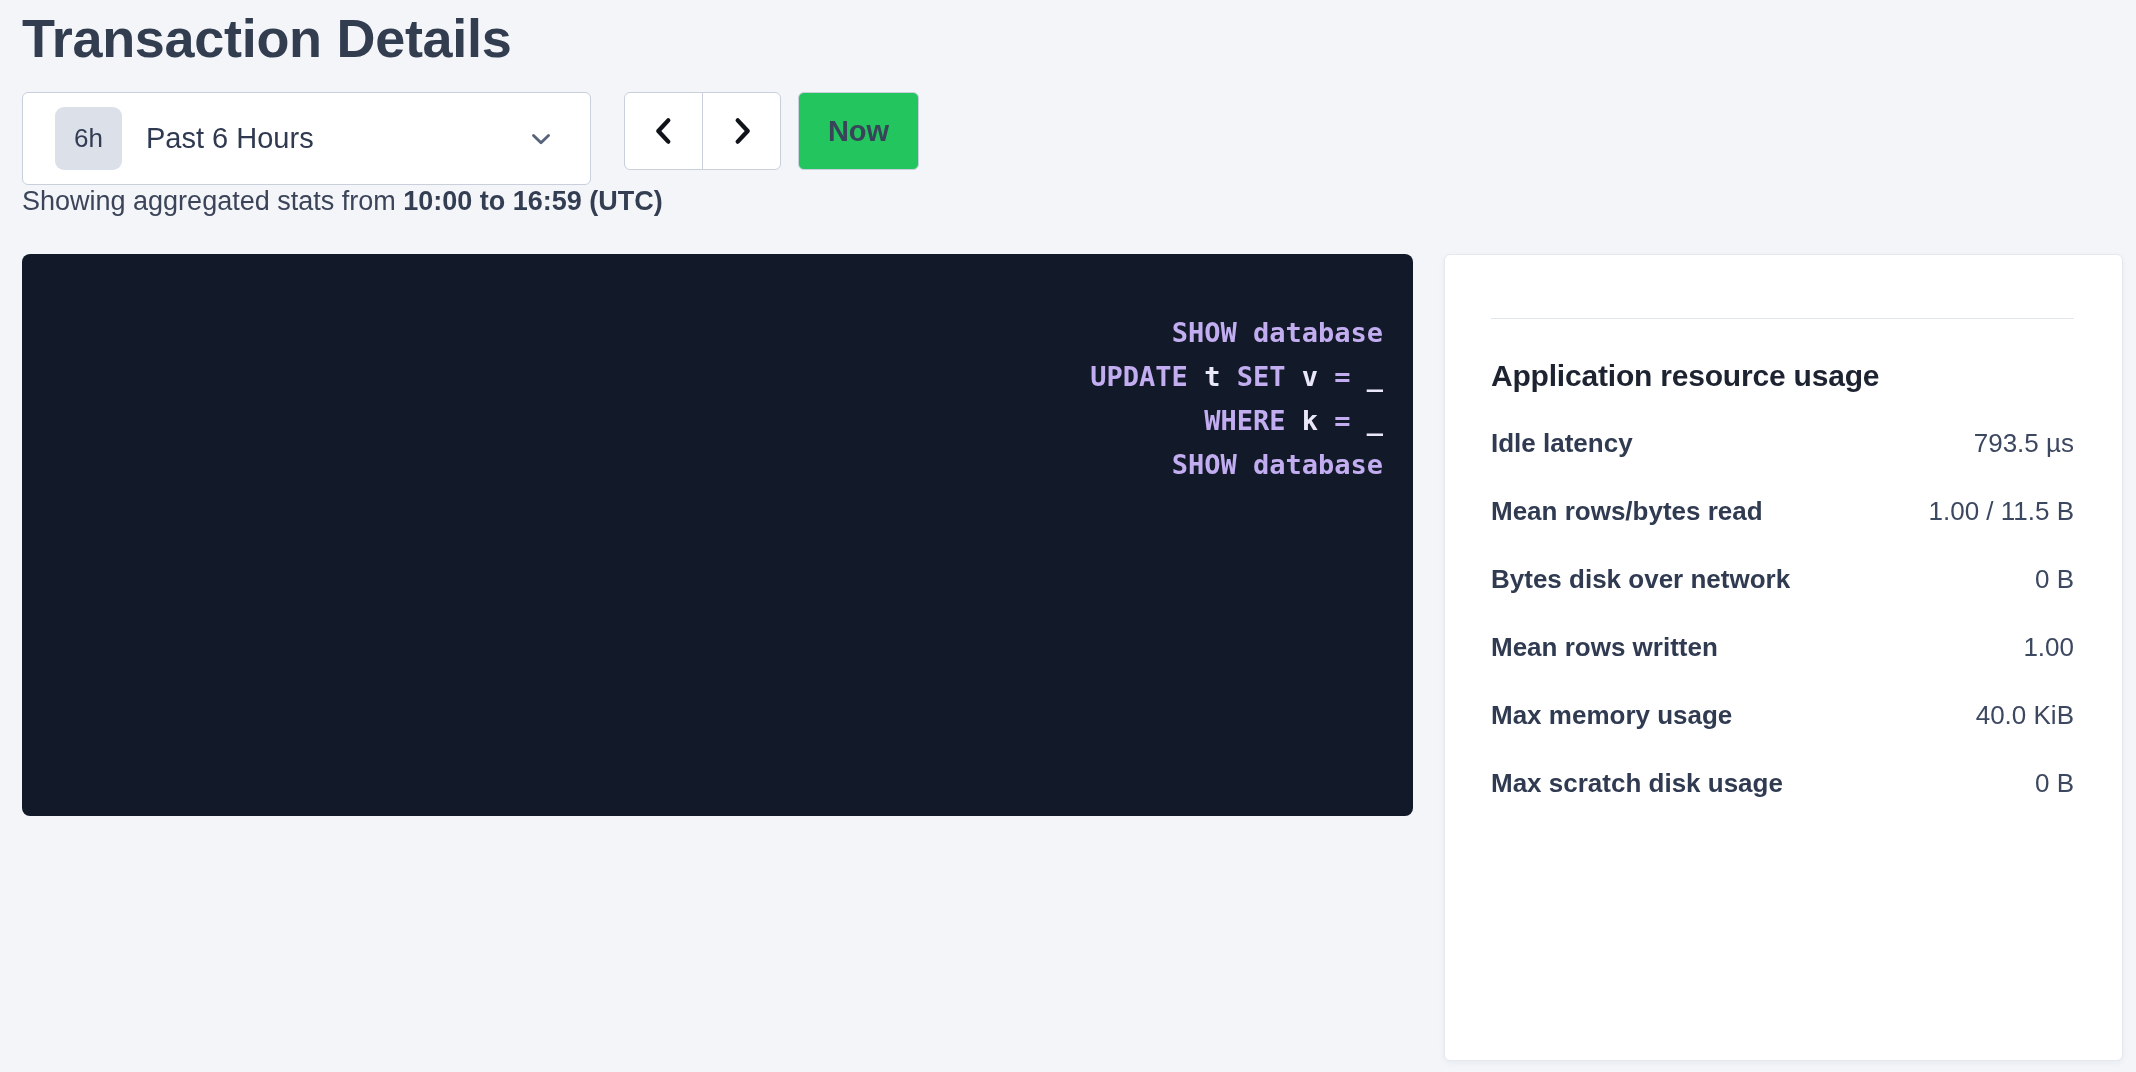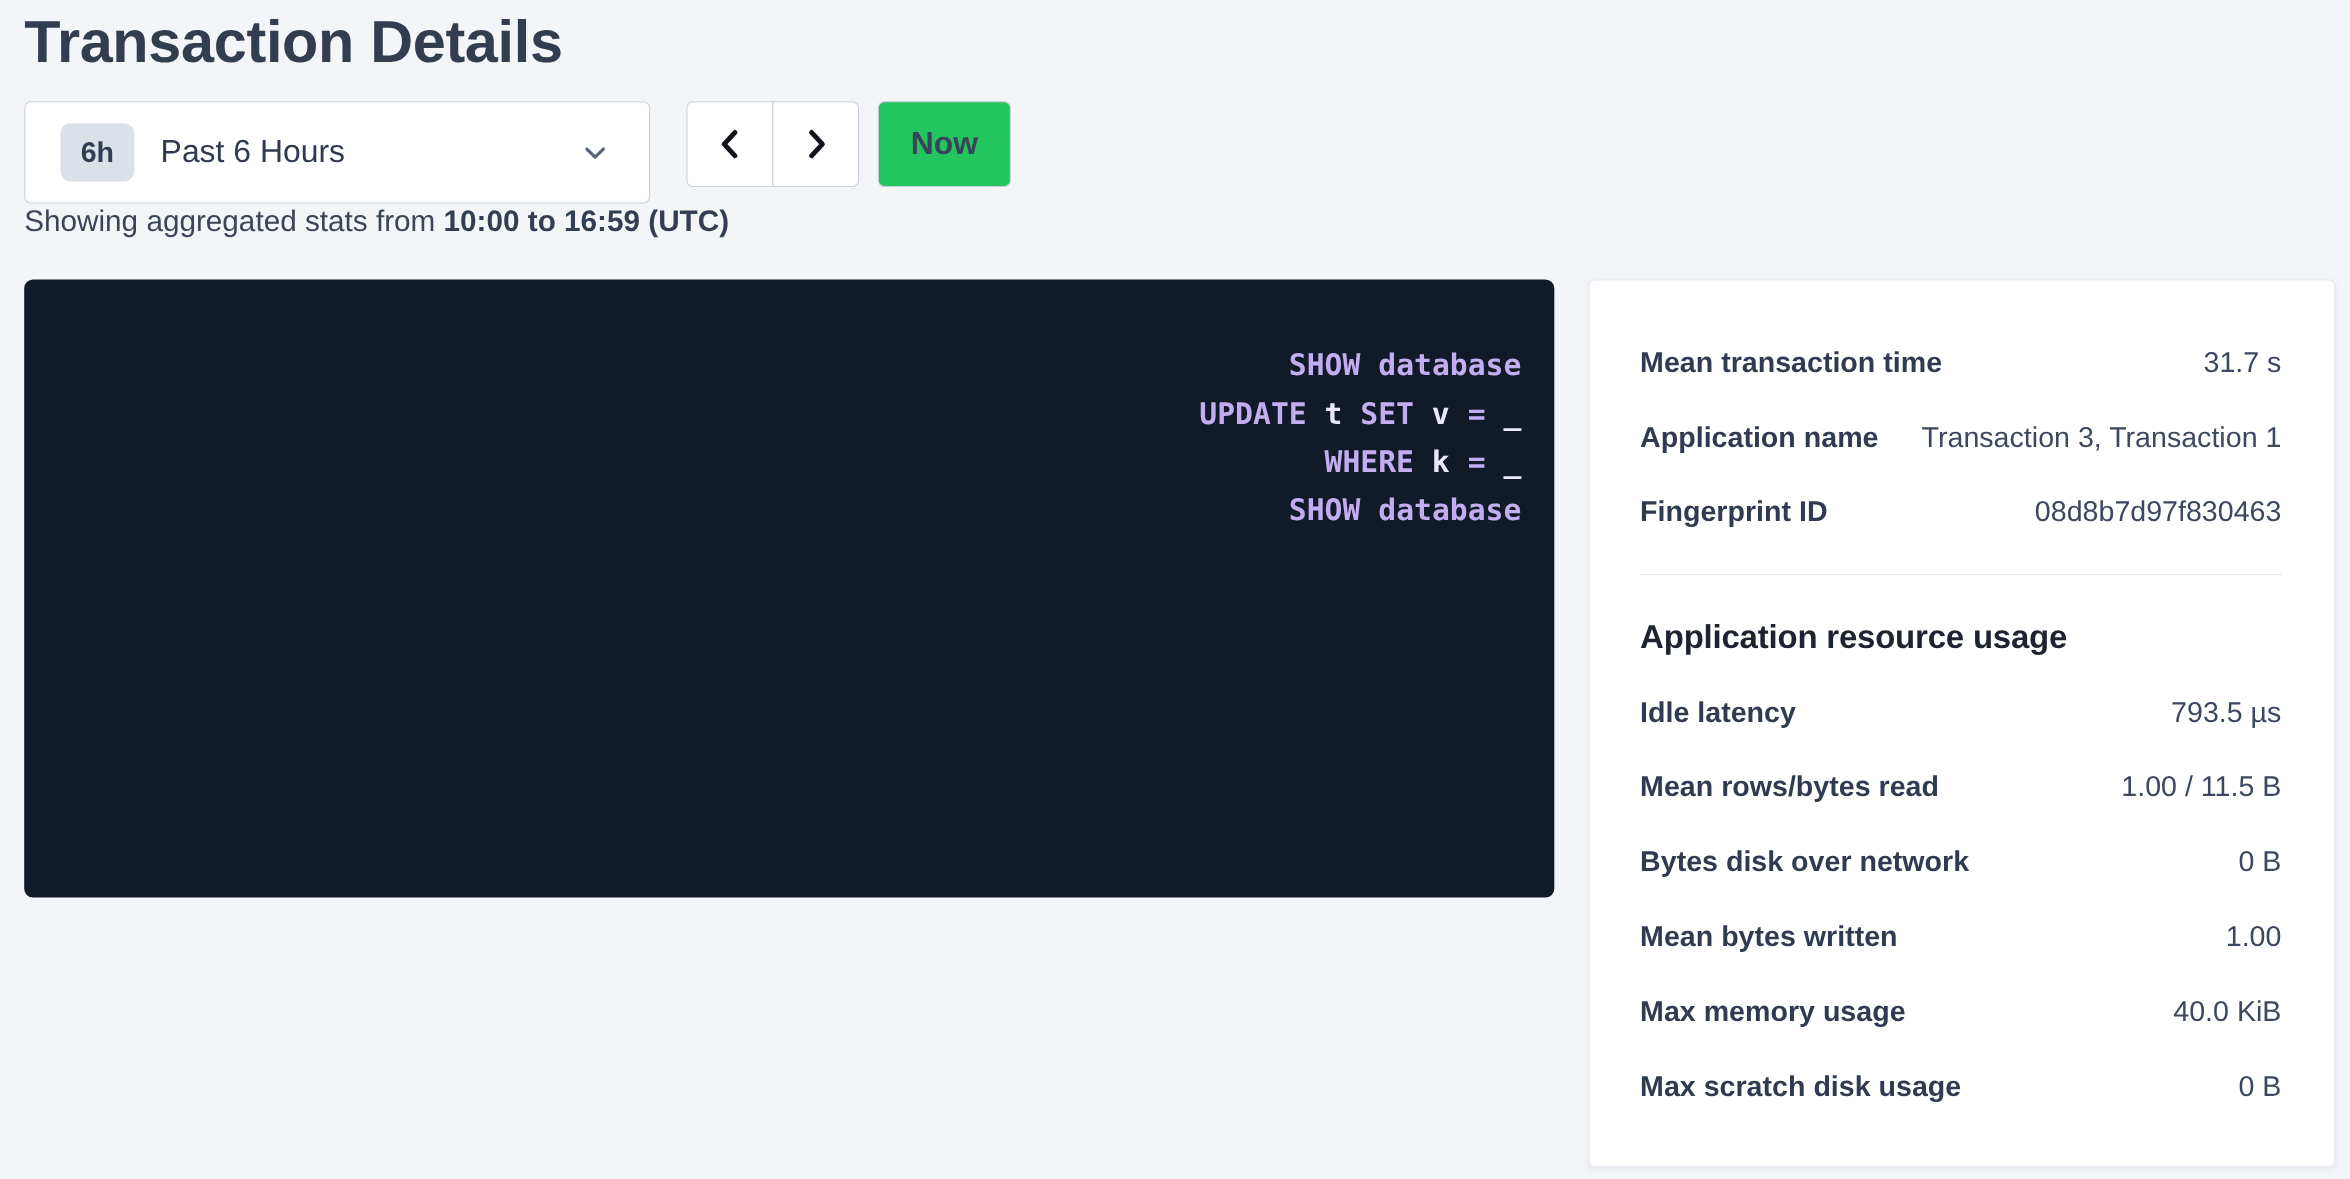--- a/index.html
+++ b/index.html
@@ -26,23 +26,23 @@
     margin:0;font-size:54px;font-weight:700;color:var(--text-dark);
     letter-spacing:-0.3px;line-height:48px;
   }
   .controls{margin-top:30px;display:flex;align-items:flex-start;}
   .dropdown{
     width:569px;height:93px;background:#fff;border:1px solid var(--ctrl-border);
     border-radius:6px;display:flex;align-items:center;padding:0 34px 0 32px;
     cursor:pointer;font-family:inherit;
   }
   .badge{
-    width:67px;height:53px;background:var(--badge-bg);border-radius:9px;
+    width:67px;height:63px;background:var(--badge-bg);border-radius:9px;
     display:flex;align-items:center;justify-content:center;
-    font-size:26px;font-weight:700;color:#323d54;flex:0 0 auto;
+    font-size:26px;font-weight:400;color:#323d54;flex:0 0 auto;
   }
   .dd-label{margin-left:24px;font-size:29px;color:#2f3a51;}
   .caret{margin-left:auto;}
   .nav-group{display:flex;margin-left:33px;}
   .nav-btn{
     width:79px;height:78px;background:#fff;border:1px solid var(--ctrl-border);
     display:flex;align-items:center;justify-content:center;cursor:pointer;padding:0;
   }
   .nav-btn.prev{border-radius:6px 0 0 6px;}
   .nav-btn.next{border-radius:0 6px 6px 0;margin-left:-1px;}
@@ -110,51 +110,37 @@
   </div>
 
   <div class="subtitle">
     <span>Showing aggregated stats from </span><strong>10:00 to 16:59 (UTC)</strong>
   </div>
 
   <div class="main">
     <pre class="sql-box"><div class="code-line"><span class="tok-kw">SHOW</span><span class="tok-id"> </span><span class="tok-kw">database</span></div><div class="code-line"><span class="tok-kw">UPDATE</span><span class="tok-id"> t </span><span class="tok-kw">SET</span><span class="tok-id"> v </span><span class="tok-kw">=</span><span class="tok-id"> _</span></div><div class="code-line"><span class="tok-id">   </span><span class="tok-kw">WHERE</span><span class="tok-id"> k </span><span class="tok-kw">=</span><span class="tok-id"> _</span></div><div class="code-line"><span class="tok-kw">SHOW</span><span class="tok-id"> </span><span class="tok-kw">database</span></div></pre>
 
     <aside class="card">
-      <div class="rows">
-          <div class="row">
-            <span class="row-label">Mean transaction time</span>
-            <span class="row-value">31.7 s</span>
-          </div>
-          <div class="row">
-            <span class="row-label">Application name</span>
-            <span class="row-value">Transaction 3, Transaction 1</span>
-          </div>
-          <div class="row">
-            <span class="row-label">Fingerprint ID</span>
-            <span class="row-value">08d8b7d97f830463</span>
-          </div>
-        </div>
       <hr class="divider">
       <h3 class="card-heading">Application resource usage</h3>
       <div class="rows">
           <div class="row">
             <span class="row-label">Idle latency</span>
             <span class="row-value">793.5 µs</span>
           </div>
           <div class="row">
             <span class="row-label">Mean rows/bytes read</span>
             <span class="row-value">1.00 / 11.5 B</span>
           </div>
           <div class="row">
             <span class="row-label">Bytes disk over network</span>
             <span class="row-value">0 B</span>
           </div>
           <div class="row">
-            <span class="row-label">Mean bytes written</span>
+            <span class="row-label">Mean rows written</span>
             <span class="row-value">1.00</span>
           </div>
           <div class="row">
             <span class="row-label">Max memory usage</span>
             <span class="row-value">40.0 KiB</span>
           </div>
           <div class="row">
             <span class="row-label">Max scratch disk usage</span>
             <span class="row-value">0 B</span>
           </div>

